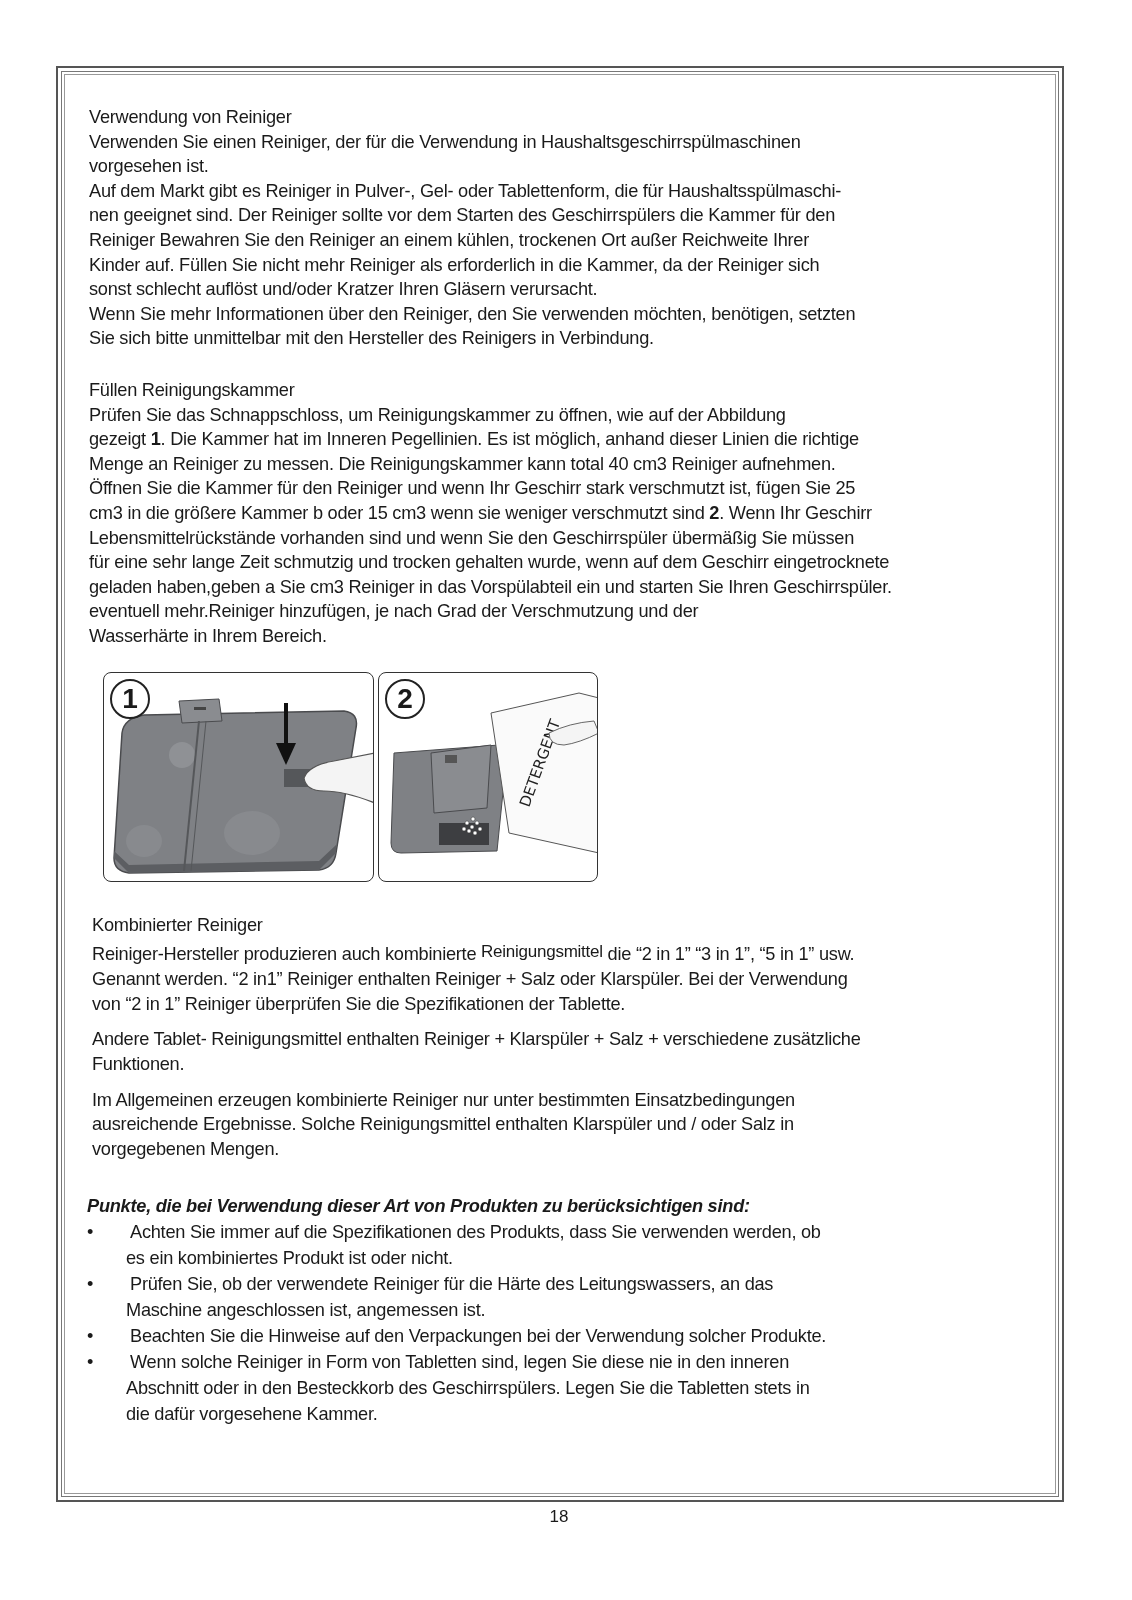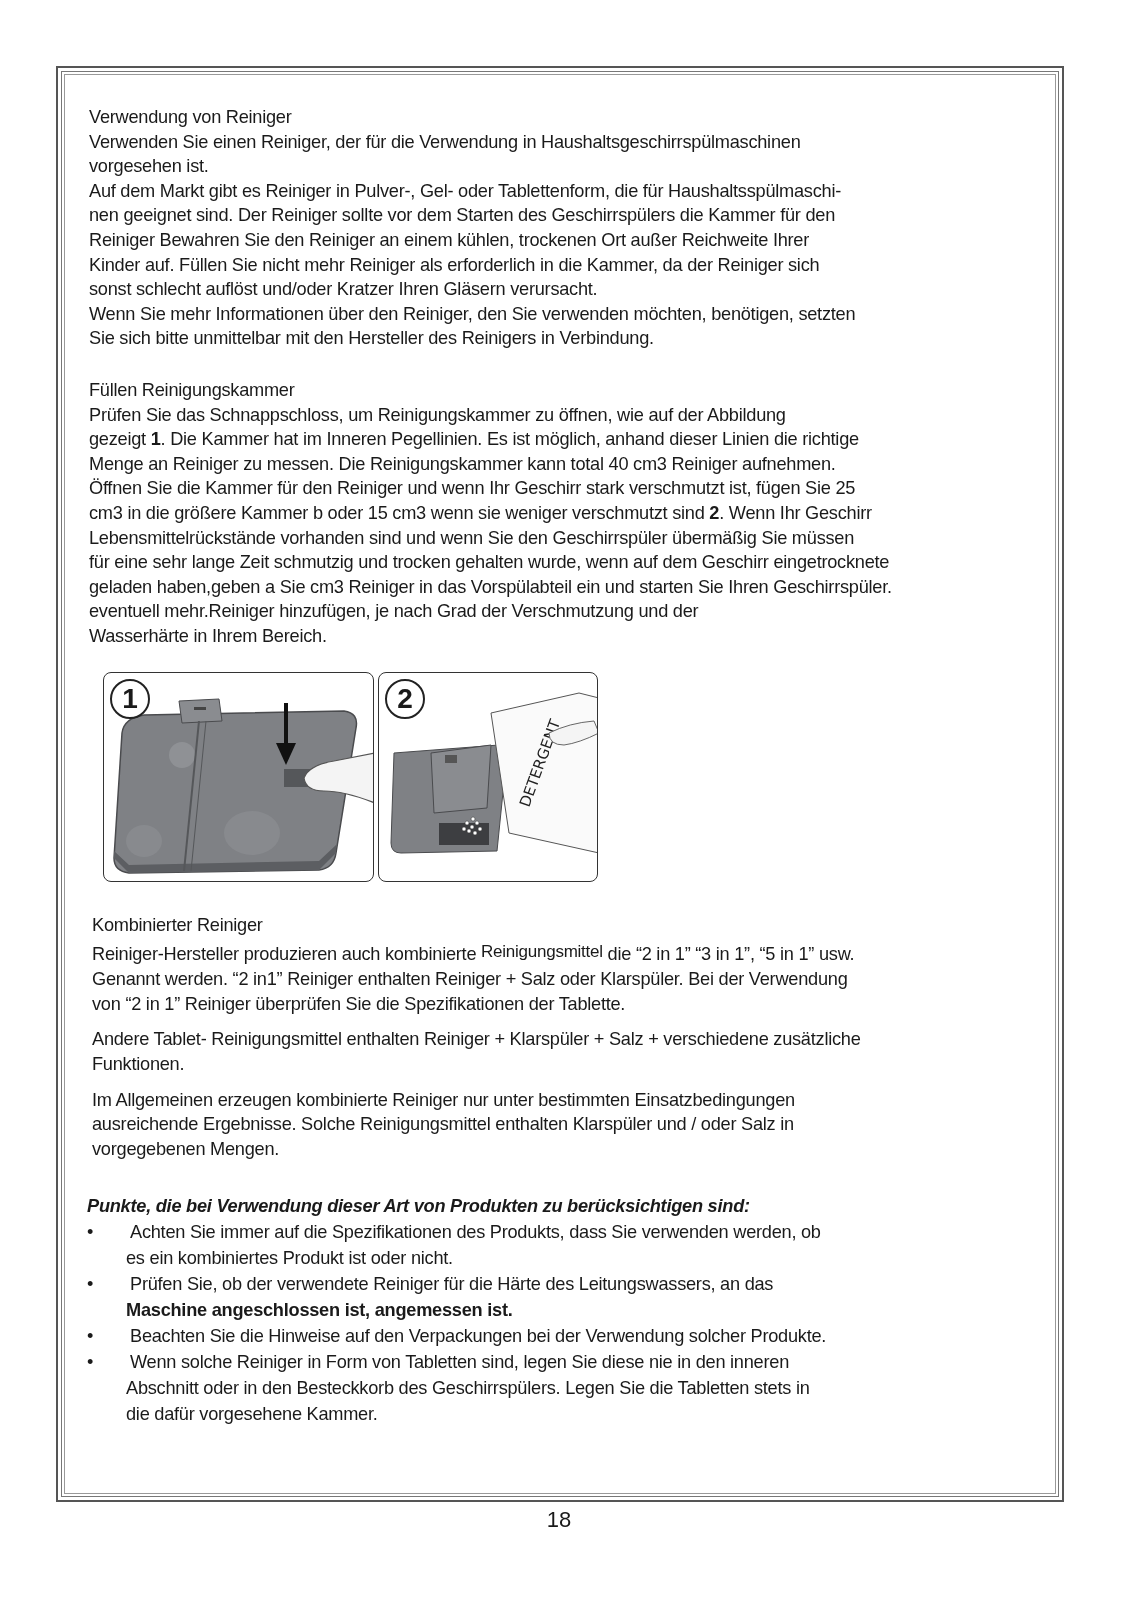--- a/index.html
+++ b/index.html
@@ -9,21 +9,21 @@
   .frame-inner2 { position: absolute; left: 2px; top: 2px; right: 2px; bottom: 2px; border: 1px solid #999; }
   .block { position: absolute; font-size: 18.2px; line-height: 24.6px; letter-spacing: -0.25px; white-space: nowrap; }
   .block p { margin: 0; }
   .h { font-weight: normal; }
   .hi { font-weight: bold; font-style: italic; }
   .bullets { list-style: none; margin: 0; padding: 0; }
   .bullets li { position: relative; padding-left: 43px; }
   .bullets li .dot { position: absolute; left: 0; top: 0; }
   .figure { position: absolute; top: 672px; height: 210px; border: 1px solid #333; border-radius: 8px; background: #fff; overflow: hidden; box-sizing: border-box; }
   .fig-num { position: absolute; left: 6px; top: 6px; width: 36px; height: 36px; border: 2.5px solid #222; border-radius: 50%; font-size: 28px; font-weight: bold; text-align: center; line-height: 36px; background: #fff; }
-  .page-num { position: absolute; left: 0; width: 1118px; top: 1507px; text-align: center; font-size: 22px; }
+  .page-num { position: absolute; left: 0; width: 1118px; top: 1507px; text-align: center; font-size: 17px; }
   .inline-small { font-size: 17px; position: relative; top: -3px; }
 </style>
 </head>
 <body>
 
 <div class="frame-outer">
   <div class="frame-inner">
       <div class="frame-inner2"></div>
     </div>
 </div>
@@ -113,21 +113,21 @@
   <p class="hi">Punkte, die bei Verwendung dieser Art von Produkten zu berücksichtigen sind:</p>
   <ul class="bullets">
     <li>
       <span class="dot">•</span>
       <span>Achten Sie immer auf die Spezifikationen des Produkts, dass Sie verwenden werden, ob</span><br>
       <span style="margin-left:-4px;">es ein kombiniertes Produkt ist oder nicht.</span>
     </li>
     <li>
       <span class="dot">•</span>
       <span>Prüfen Sie, ob der verwendete Reiniger für die Härte des Leitungswassers, an das</span><br>
-      <span style="margin-left:-4px;font-weight:bold;">Maschine angeschlossen ist, angemessen ist.</span>
+      <span style="margin-left:-4px;">Maschine angeschlossen ist, angemessen ist.</span>
     </li>
     <li>
       <span class="dot">•</span>
       <span>Beachten Sie die Hinweise auf den Verpackungen bei der Verwendung solcher Produkte.</span>
     </li>
     <li>
       <span class="dot">•</span>
       <span>Wenn solche Reiniger in Form von Tabletten sind, legen Sie diese nie in den inneren</span><br>
       <span style="margin-left:-4px;">Abschnitt oder in den Besteckkorb des Geschirrspülers. Legen Sie die Tabletten stets in</span><br>
       <span style="margin-left:-4px;">die dafür vorgesehene Kammer.</span>

